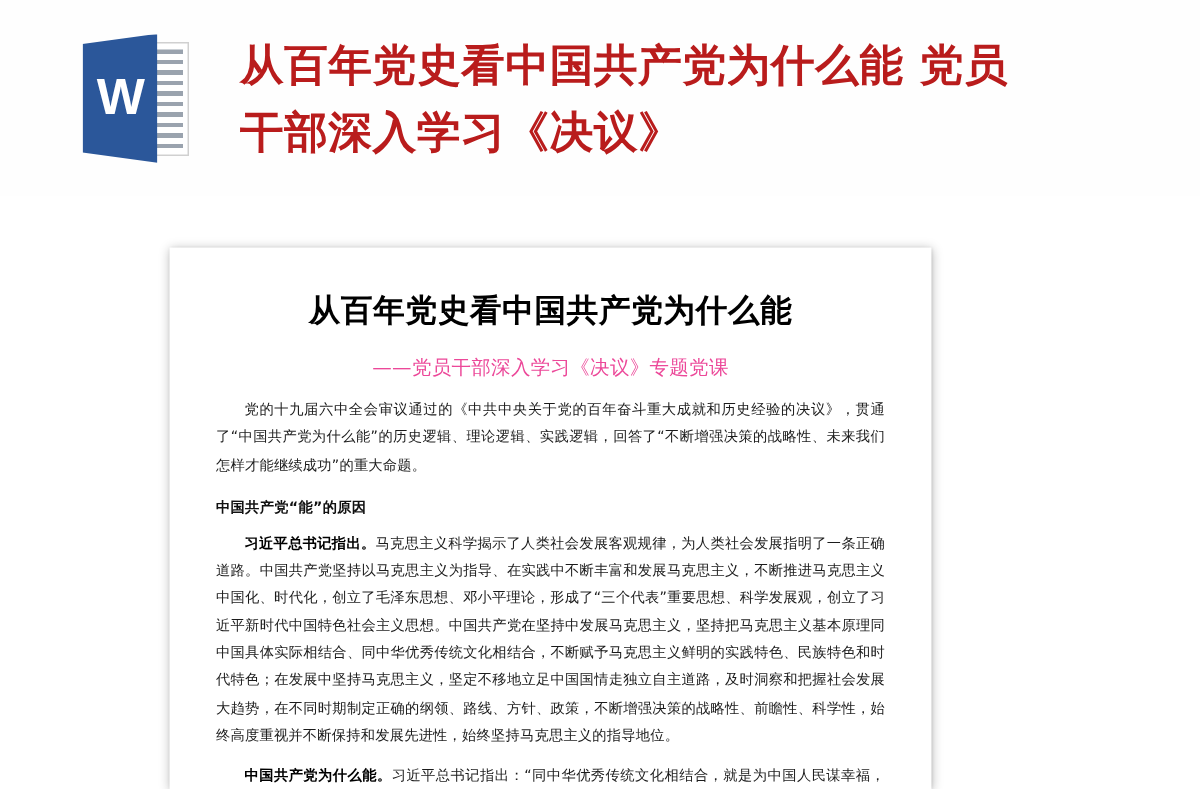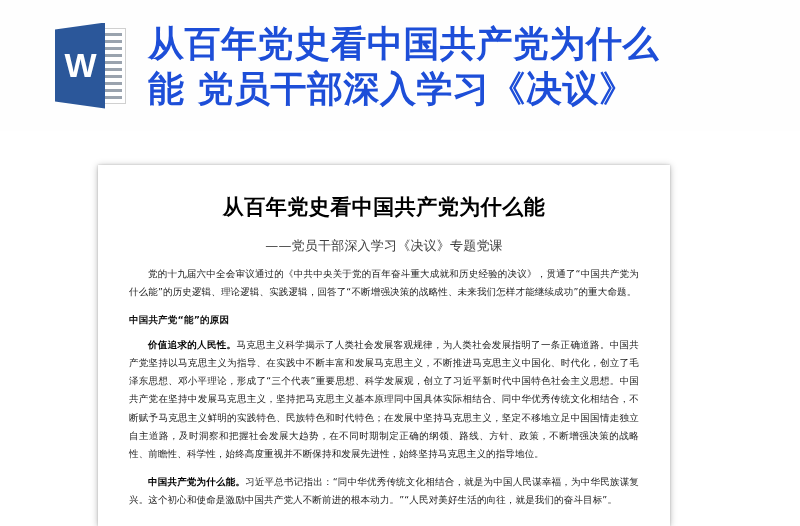--- a/index.html
+++ b/index.html
@@ -81,44 +81,44 @@
     justify-content: center;
     color: #ffffff;
     font-size: 34px;
     font-weight: bold;
     font-family: "Liberation Sans", sans-serif;
     letter-spacing: -1px;
   }
 
   
   .header-title {
-    margin-left: 14px;
-    color: #1d4ed8;
-    font-family: "DejaVu Sans", "Liberation Sans", sans-serif;
-    font-weight: bold;
-    font-size: 36px;
+    margin-left: 26px;
+    color: #b91c1c;
+    font-family: "DejaVu Sans", "Liberation Sans", sans-serif;
+    font-weight: bold;
+    font-size: 29px;
     line-height: 45px;
     letter-spacing: 0.5px;
     max-width: 530px;
   }
 
   
   .page-stage {
     position: absolute;
     left: 0;
     top: 131px;
     width: 800px;
     height: 395px;
     background: #ffffff;
   }
   .doc-page {
     position: absolute;
-    left: 98px;
+    left: 113px;
     top: 34px;
-    width: 572px;
+    width: 508px;
     background: #ffffff;
     box-shadow: 0 1px 7px rgba(0,0,0,0.28), 0 0 2px rgba(0,0,0,0.18);
     box-sizing: border-box;
     padding: 22px 31px 0 31px;
     height: 361px;
     overflow: hidden;
   }
 
   .doc-title {
     text-align: center;
@@ -128,21 +128,21 @@
     line-height: 30px;
     color: #000000;
     letter-spacing: 0.5px;
     margin: 5px 0 0 0;
   }
   .doc-subtitle {
     text-align: center;
     font-family: "DejaVu Sans", "Liberation Sans", sans-serif;
     font-size: 13px;
     line-height: 20px;
-    color: #404040;
+    color: #ec4899;
     margin: 14px 0 0 0;
     letter-spacing: 0.2px;
   }
 
   .doc-para {
     font-family: "DejaVu Sans", "Liberation Sans", sans-serif;
     font-size: 9.5px;
     line-height: 18.3px;
     color: #1b1b1b;
     text-align: justify;
@@ -188,21 +188,21 @@
 
     <div class="doc-title">从百年党史看中国共产党为什么能</div>
 
     <div class="doc-subtitle">——党员干部深入学习《决议》专题党课</div>
 
     <div class="doc-para">党的十九届六中全会审议通过的《中共中央关于党的百年奋斗重大成就和历史经验的决议》，贯通了“中国共产党为什么能”的历史逻辑、理论逻辑、实践逻辑，回答了“不断增强决策的战略性、未来我们怎样才能继续成功”的重大命题。</div>
 
     <div class="doc-section-head">中国共产党“能”的原因</div>
 
     <div class="doc-para">
-      <span class="lead">价值追求的人民性。</span><span>马克思主义科学揭示了人类社会发展客观规律，为人类社会发展指明了一条正确道路。中国共产党坚持以马克思主义为指导、在实践中不断丰富和发展马克思主义，不断推进马克思主义中国化、时代化，创立了毛泽东思想、邓小平理论，形成了“三个代表”重要思想、科学发展观，创立了习近平新时代中国特色社会主义思想。中国共产党在坚持中发展马克思主义，坚持把马克思主义基本原理同中国具体实际相结合、同中华优秀传统文化相结合，不断赋予马克思主义鲜明的实践特色、民族特色和时代特色；在发展中坚持马克思主义，坚定不移地立足中国国情走独立自主道路，及时洞察和把握社会发展大趋势，在不同时期制定正确的纲领、路线、方针、政策，不断增强决策的战略性、前瞻性、科学性，始终高度重视并不断保持和发展先进性，始终坚持马克思主义的指导地位。</span>
+      <span class="lead">习近平总书记指出。</span><span>马克思主义科学揭示了人类社会发展客观规律，为人类社会发展指明了一条正确道路。中国共产党坚持以马克思主义为指导、在实践中不断丰富和发展马克思主义，不断推进马克思主义中国化、时代化，创立了毛泽东思想、邓小平理论，形成了“三个代表”重要思想、科学发展观，创立了习近平新时代中国特色社会主义思想。中国共产党在坚持中发展马克思主义，坚持把马克思主义基本原理同中国具体实际相结合、同中华优秀传统文化相结合，不断赋予马克思主义鲜明的实践特色、民族特色和时代特色；在发展中坚持马克思主义，坚定不移地立足中国国情走独立自主道路，及时洞察和把握社会发展大趋势，在不同时期制定正确的纲领、路线、方针、政策，不断增强决策的战略性、前瞻性、科学性，始终高度重视并不断保持和发展先进性，始终坚持马克思主义的指导地位。</span>
     </div>
 
     <div class="doc-para">
       <span class="lead">中国共产党为什么能。</span><span>习近平总书记指出：“同中华优秀传统文化相结合，就是为中国人民谋幸福，为中华民族谋复兴。这个初心和使命是激励中国共产党人不断前进的根本动力。”“人民对美好生活的向往，就是我们的奋斗目标”。</span>
     </div>
 
   </div>
 </div>
 
 </body></html>

